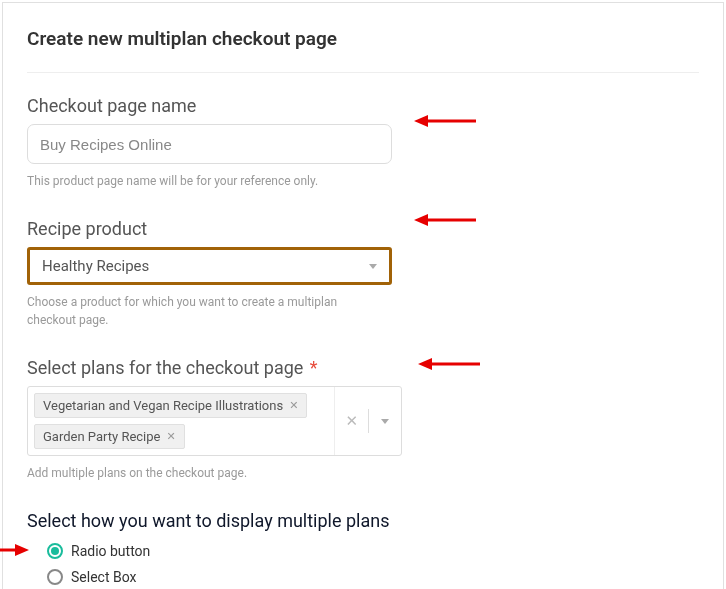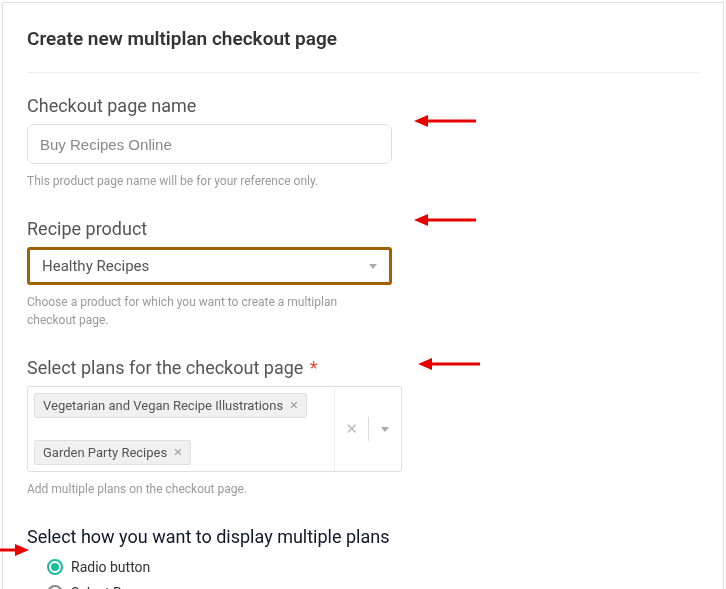--- a/index.html
+++ b/index.html
@@ -93,21 +93,21 @@
       border-radius: 3px;
       background: #fff;
       display: flex;
       align-items: stretch;
     }
     .multi-tags {
       flex: 1;
       padding: 6px 6px;
       display: flex;
       flex-wrap: wrap;
-      gap: 22px;
+      gap: 6px;
       align-content: flex-start;
     }
     .tag {
       background: #f0f0f0;
       border: 1px solid #e0e0e0;
       border-radius: 2px;
       padding: 4px 8px;
       font-size: 13px;
       color: #555;
       display: inline-flex;
@@ -229,21 +229,21 @@
       <span>Select plans for the checkout page</span>
       <span class="required">*</span>
     </label>
     <div class="multi-select">
       <div class="multi-tags">
         <span class="tag">
           <span>Vegetarian and Vegan Recipe Illustrations</span>
           <span class="tag-remove">✕</span>
         </span>
         <span class="tag">
-          <span>Garden Party Recipes</span>
+          <span>Garden Party Recipe</span>
           <span class="tag-remove">✕</span>
         </span>
       </div>
       <div class="multi-controls">
         <div class="multi-clear">✕</div>
         <div class="multi-divider"></div>
         <div class="multi-dropdown">
           <span class="caret-down"></span>
         </div>
       </div>

